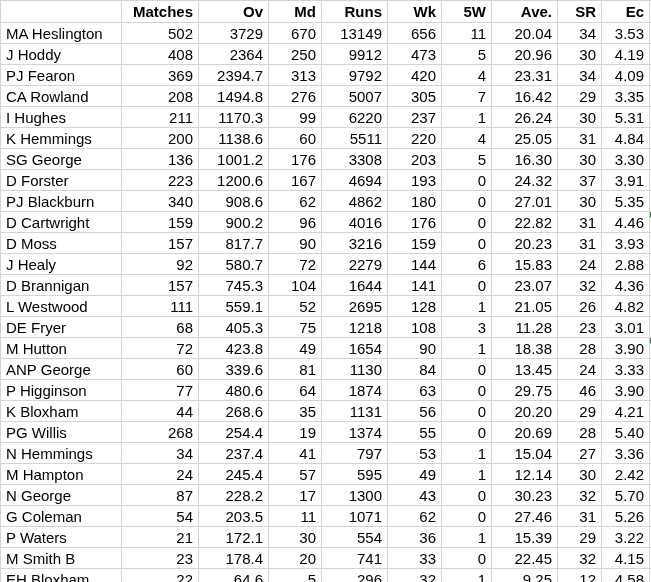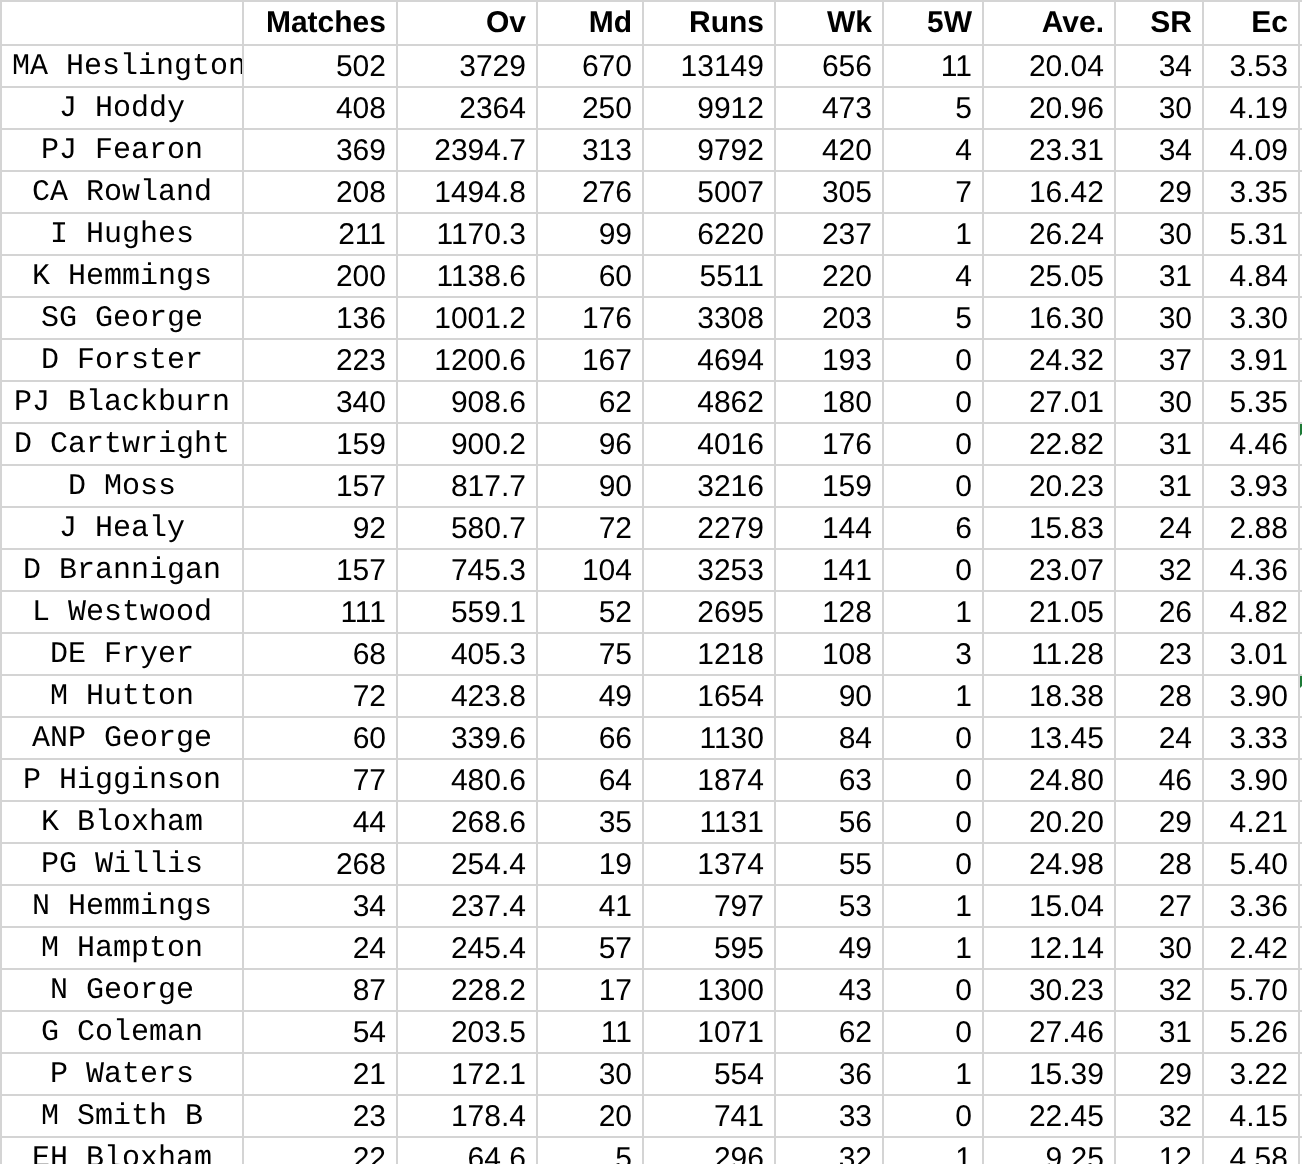--- a/index.html
+++ b/index.html
@@ -46,22 +46,21 @@
   }
   #stats-table thead th {
     font-weight: bold;
     text-align: right;
     height: 22px;
   }
   #stats-table thead th.corner-blank {
     font-weight: normal;
   }
   #stats-table td.name-cell {
-    text-align: center;
-    font-family: Liberation Mono, monospace;
+    text-align: left;
   }
   #stats-table td.num {
     text-align: right;
   }
   #stats-table td.best-cell {
     text-align: center;
     position: relative;
   }
   .flag-marker {
     position: absolute;
@@ -263,21 +262,21 @@
         <td class="num"><span>15.83</span></td>
         <td class="num"><span>24</span></td>
         <td class="num"><span>2.88</span></td>
         <td class="best-cell"></td>
       </tr>
       <tr>
         <td class="name-cell"><span>D Brannigan</span></td>
         <td class="num"><span>157</span></td>
         <td class="num"><span>745.3</span></td>
         <td class="num"><span>104</span></td>
-        <td class="num"><span>3253</span></td>
+        <td class="num"><span>1644</span></td>
         <td class="num"><span>141</span></td>
         <td class="num"><span>0</span></td>
         <td class="num"><span>23.07</span></td>
         <td class="num"><span>32</span></td>
         <td class="num"><span>4.36</span></td>
         <td class="best-cell"></td>
       </tr>
       <tr>
         <td class="name-cell"><span>L Westwood</span></td>
         <td class="num"><span>111</span></td>
@@ -316,38 +315,38 @@
         <td class="num"><span>28</span></td>
         <td class="num"><span>3.90</span></td>
         <td class="best-cell">
           <span class="flag-marker"></span>
         </td>
       </tr>
       <tr>
         <td class="name-cell"><span>ANP George</span></td>
         <td class="num"><span>60</span></td>
         <td class="num"><span>339.6</span></td>
-        <td class="num"><span>66</span></td>
+        <td class="num"><span>81</span></td>
         <td class="num"><span>1130</span></td>
         <td class="num"><span>84</span></td>
         <td class="num"><span>0</span></td>
         <td class="num"><span>13.45</span></td>
         <td class="num"><span>24</span></td>
         <td class="num"><span>3.33</span></td>
         <td class="best-cell"></td>
       </tr>
       <tr>
         <td class="name-cell"><span>P Higginson</span></td>
         <td class="num"><span>77</span></td>
         <td class="num"><span>480.6</span></td>
         <td class="num"><span>64</span></td>
         <td class="num"><span>1874</span></td>
         <td class="num"><span>63</span></td>
         <td class="num"><span>0</span></td>
-        <td class="num"><span>24.80</span></td>
+        <td class="num"><span>29.75</span></td>
         <td class="num"><span>46</span></td>
         <td class="num"><span>3.90</span></td>
         <td class="best-cell"></td>
       </tr>
       <tr>
         <td class="name-cell"><span>K Bloxham</span></td>
         <td class="num"><span>44</span></td>
         <td class="num"><span>268.6</span></td>
         <td class="num"><span>35</span></td>
         <td class="num"><span>1131</span></td>
@@ -359,21 +358,21 @@
         <td class="best-cell"></td>
       </tr>
       <tr>
         <td class="name-cell"><span>PG Willis</span></td>
         <td class="num"><span>268</span></td>
         <td class="num"><span>254.4</span></td>
         <td class="num"><span>19</span></td>
         <td class="num"><span>1374</span></td>
         <td class="num"><span>55</span></td>
         <td class="num"><span>0</span></td>
-        <td class="num"><span>24.98</span></td>
+        <td class="num"><span>20.69</span></td>
         <td class="num"><span>28</span></td>
         <td class="num"><span>5.40</span></td>
         <td class="best-cell"></td>
       </tr>
       <tr>
         <td class="name-cell"><span>N Hemmings</span></td>
         <td class="num"><span>34</span></td>
         <td class="num"><span>237.4</span></td>
         <td class="num"><span>41</span></td>
         <td class="num"><span>797</span></td>

